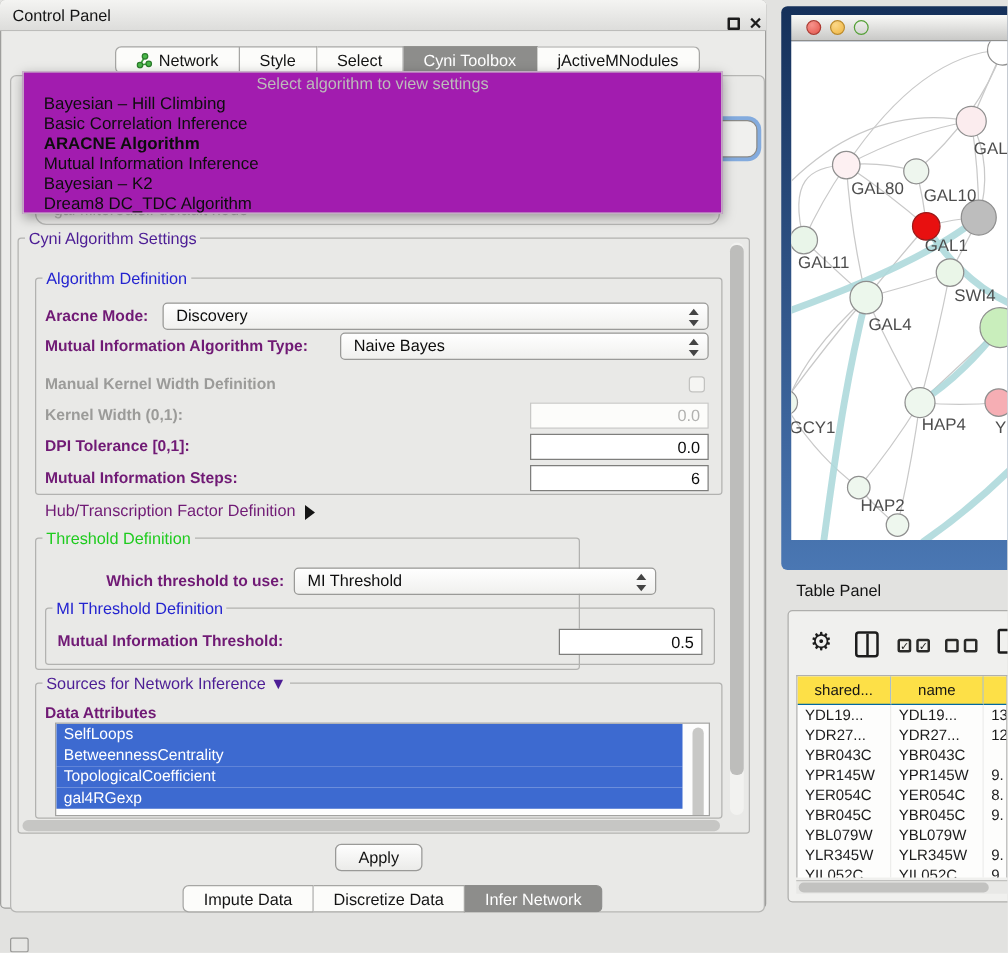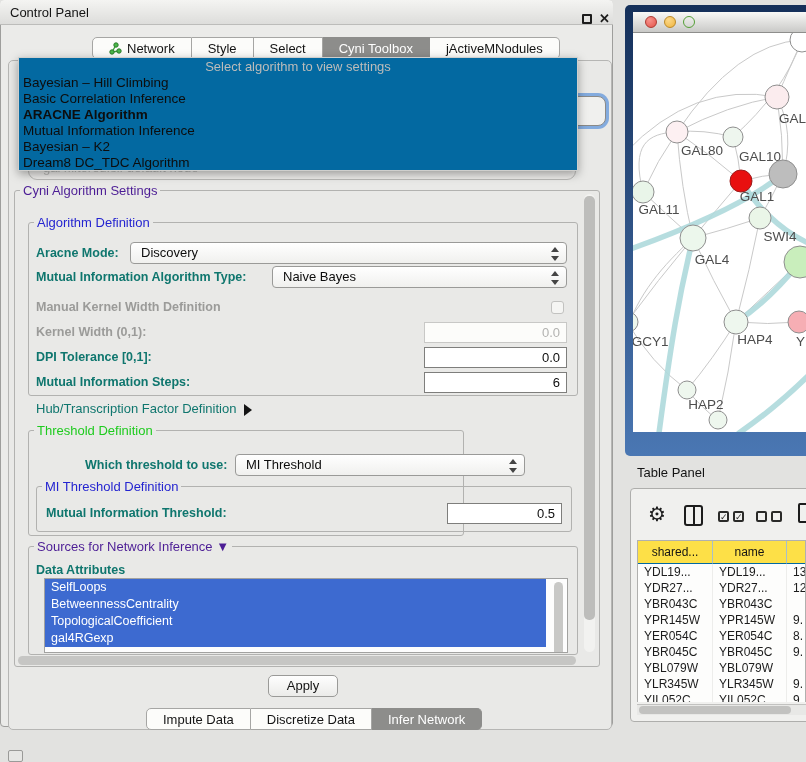--- a/index.html
+++ b/index.html
@@ -21,32 +21,32 @@
   #top-tabs { left:92px; top:37px; }
   #bottom-tabs { left:146px; top:708px; }
 
   #cp-body { left:8px; top:60px; width:604px; height:670px; background:#e9e9e7; border:1px solid #b6b6b4; border-radius:5px; }
 
   
   #focus-combo { left:560px; top:96px; width:46px; height:30px; border:1px solid #8a8a88; border-radius:8px; background:#f0f0ee; box-shadow:0 0 0 3px rgba(96,150,219,0.75); }
   #bg-combo { left:28px; top:155px; width:548px; height:25px; border:1px solid #b9b9b7; border-radius:9px; background:#ecebe9; font-size:13px; line-height:24px; padding-left:14px; color:#b8b8b6; }
 
   
-  #algo-popup { left:18px; top:57px; width:560px; height:114px; background:#0369a1; border:1px solid #cfcfcd; box-shadow:0 3px 9px rgba(0,0,0,0.35); z-index:10; }
+  #algo-popup { left:18px; top:57px; width:560px; height:114px; background:#a21caf; border:1px solid #cfcfcd; box-shadow:0 3px 9px rgba(0,0,0,0.35); z-index:10; }
   #algo-prompt { height:17px; line-height:17px; text-align:center; color:#bcbcba; font-size:13px; }
-  .algo-item { height:16px; line-height:16px; font-size:13.5px; padding-left:4px; color:#0d0d0d; }
+  .algo-item { height:16px; line-height:16px; font-size:13.5px; padding-left:16px; color:#0d0d0d; }
   .algo-item.sel { font-weight:bold; }
 
   
   .fs { position:absolute; border:1px solid #b2b2b0; border-radius:3px; background:transparent; }
   .fs > legend { font-size:13px; margin-left:5px; padding:0 3px; background:#e9e9e7; color:#4c1d95; }
   .fs.blue > legend { color:#2424d0; }
   .fs.green > legend { color:#1ecb1e; }
 
-  .lbl { position:absolute; font-size:12.5px; font-weight:bold; line-height:22px; color:#0f766e; white-space:nowrap; }
+  .lbl { position:absolute; font-size:12.5px; font-weight:bold; line-height:22px; color:#701a75; white-space:nowrap; }
   .lbl.dis { color:#9b9b99; }
   .lbl.norm { font-weight:normal; font-size:13px; }
 
   .combo { position:absolute; height:22px; background:linear-gradient(#ffffff,#f0f0ee); border:1px solid #9a9a98; border-radius:4px; font-size:13px; line-height:20px; padding-left:10px; color:#0d0d0d; }
   .spin { position:absolute; right:7px; top:3px; width:8px; height:16px; }
   .spin:before, .spin:after { content:""; position:absolute; left:0; border-left:4px solid transparent; border-right:4px solid transparent; }
   .spin:before { top:1px; border-bottom:5px solid #444; }
   .spin:after { bottom:1px; border-top:5px solid #444; }
 
   .field { position:absolute; height:21px; border:1px solid #7e7e7c; background:#fff; font-size:13px; line-height:19px; text-align:right; padding-right:6px; color:#0d0d0d; }

